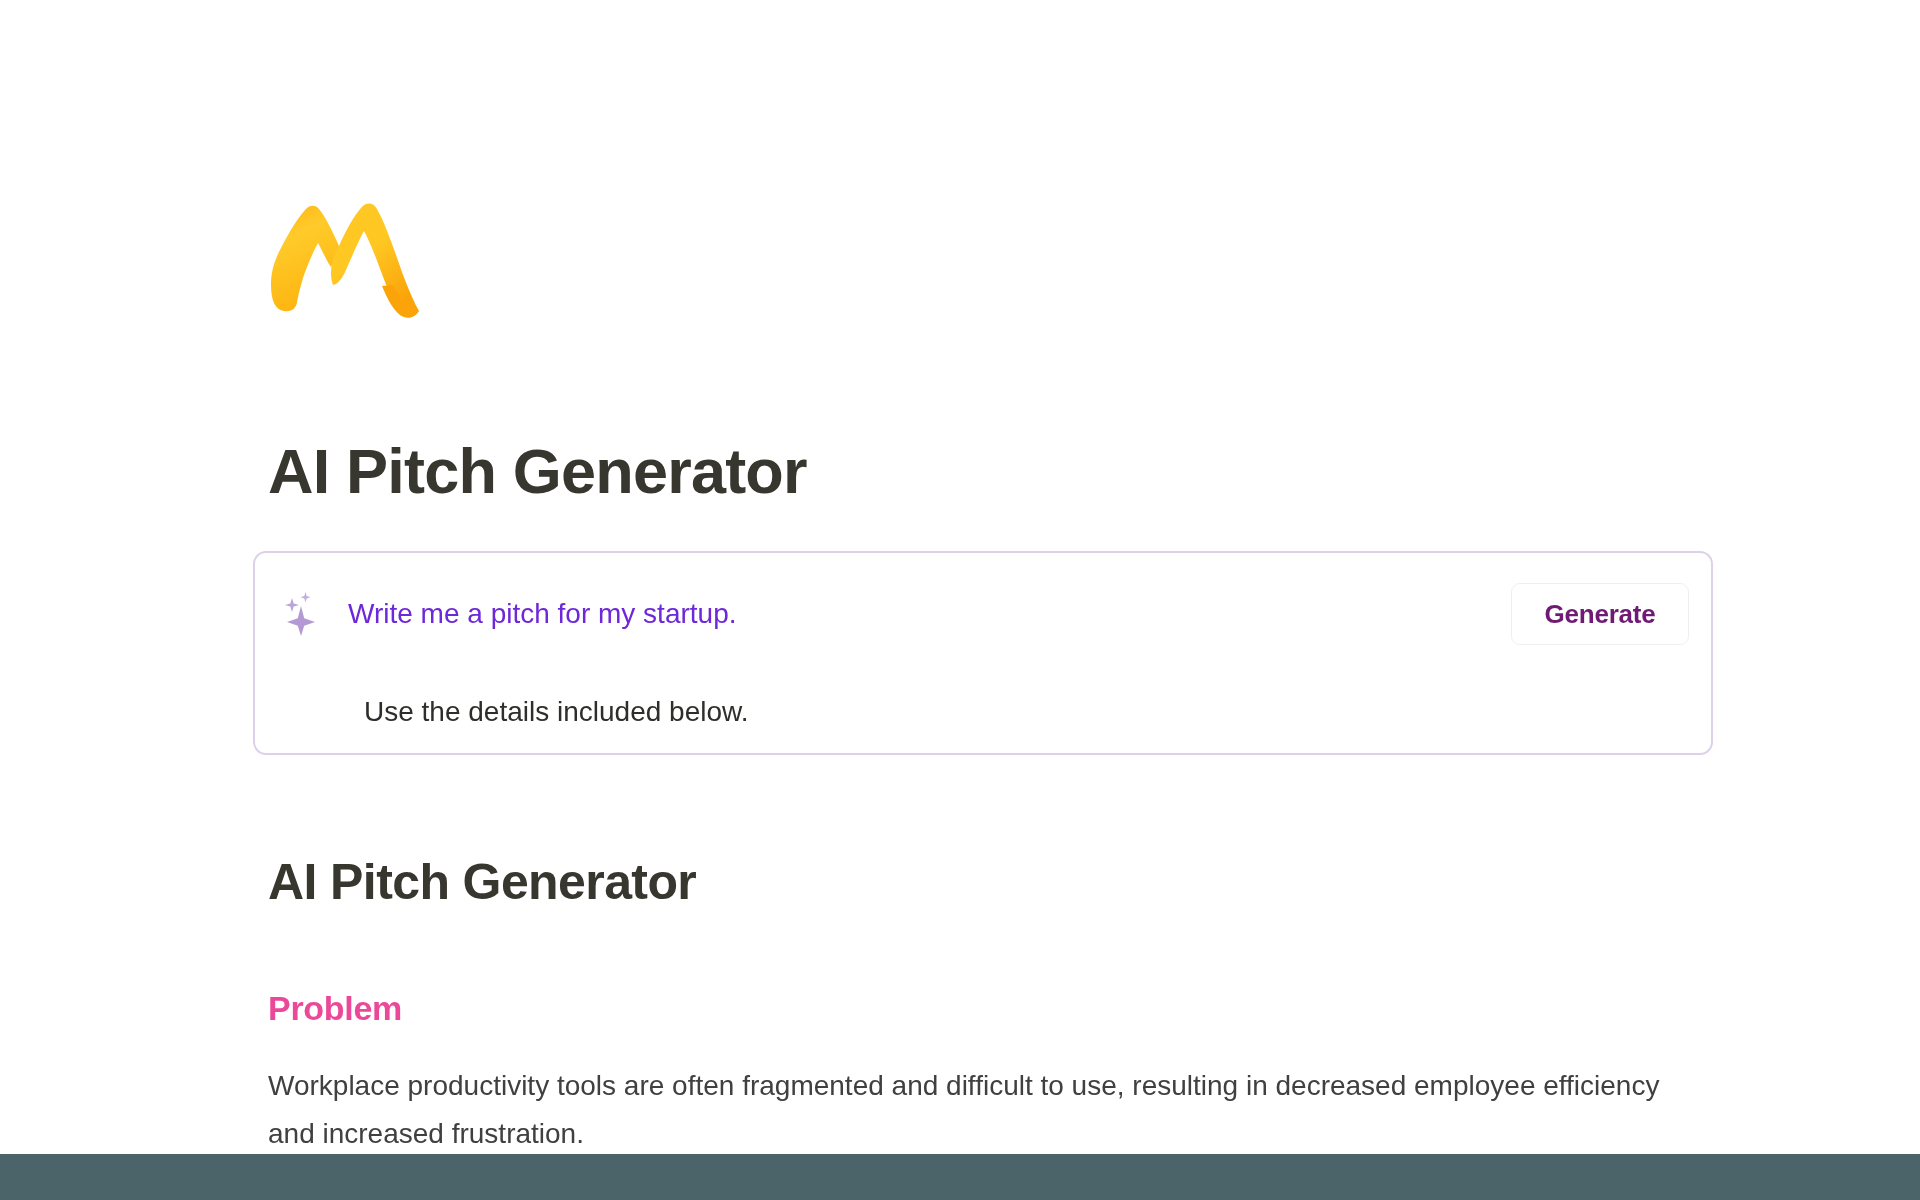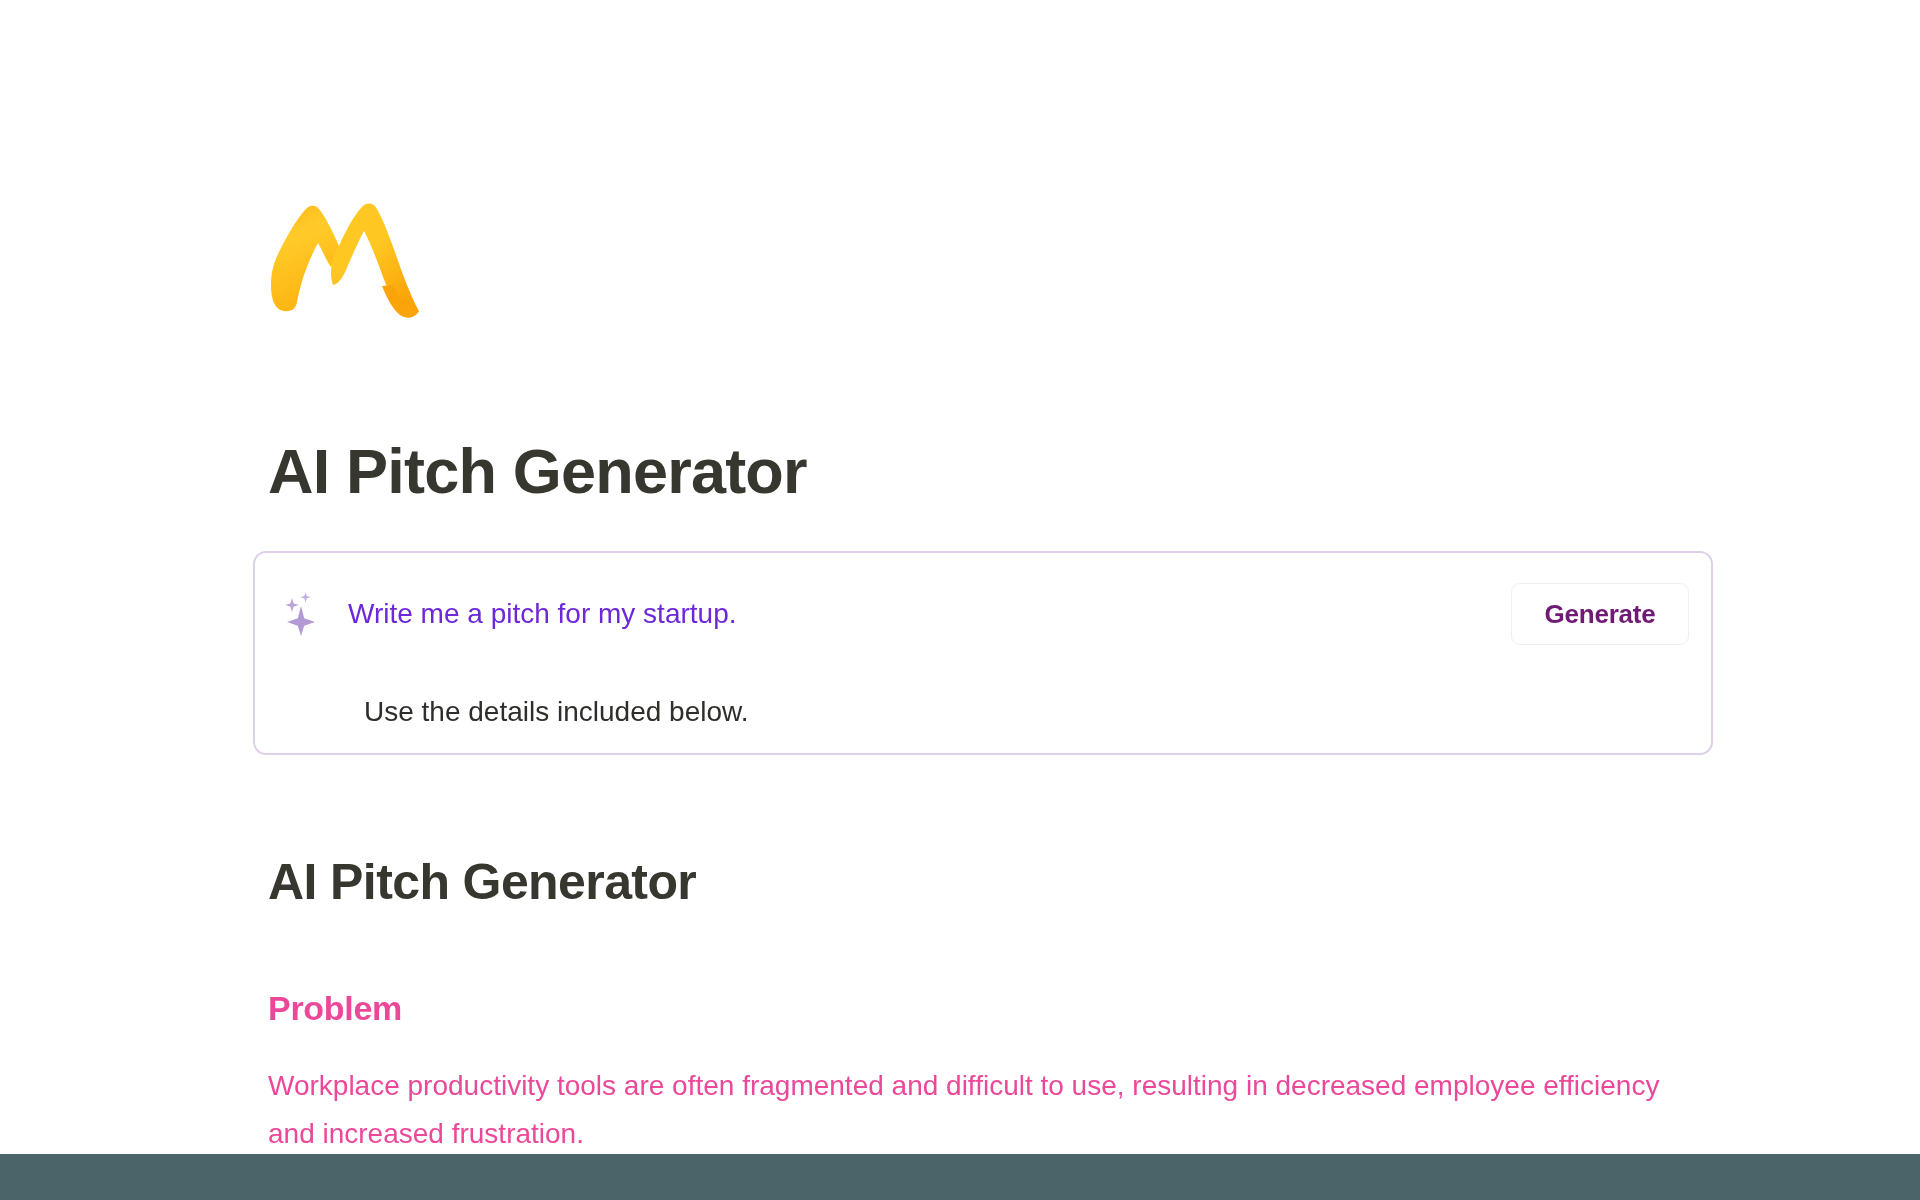--- a/index.html
+++ b/index.html
@@ -151,21 +151,21 @@
   }
 
   .section-body {
     position: absolute;
     left: 268px;
     top: 1062px;
     width: 1400px;
     font-size: 28px;
     line-height: 48px;
     font-weight: 400;
-    color: #ec4899;
+    color: #404040;
   }
 
   
   .bottom-bar {
     position: absolute;
     left: 0;
     bottom: 0;
     width: 1920px;
     height: 46px;
     background: #4a6469;

